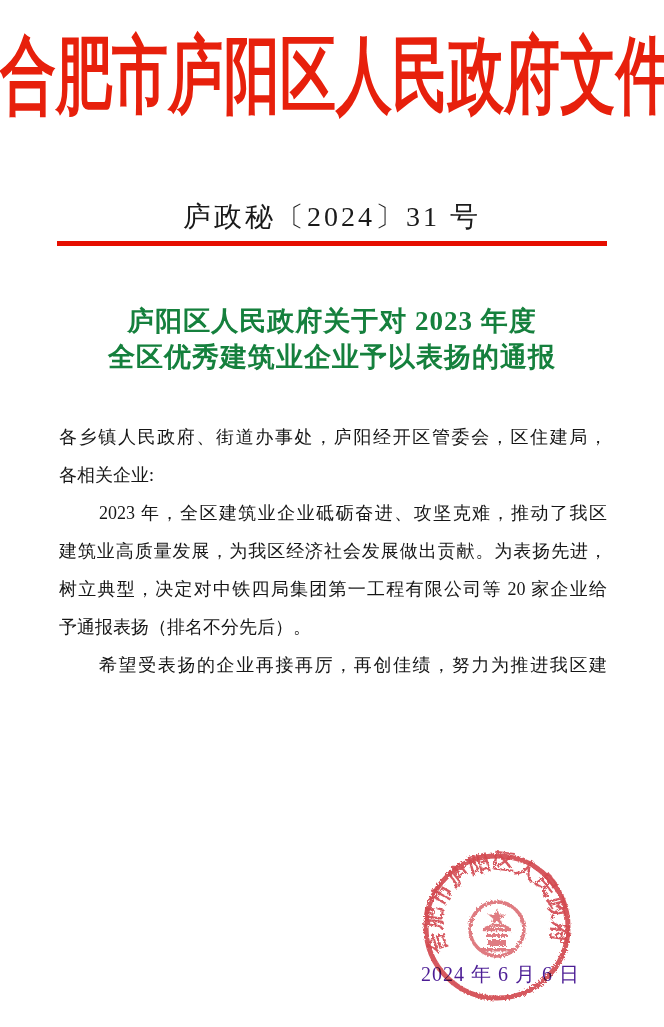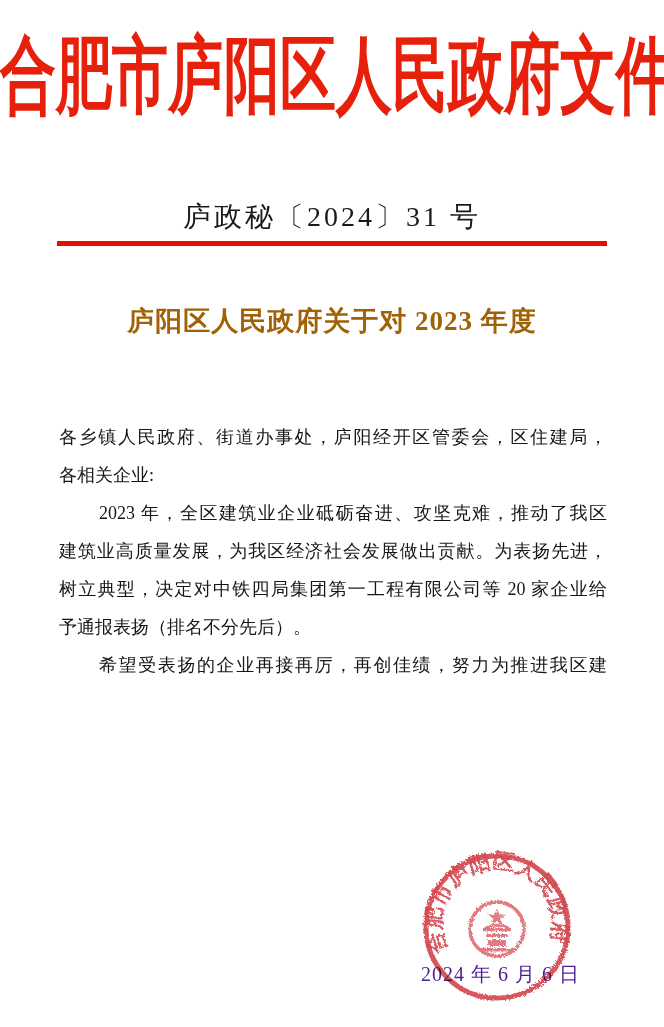--- a/index.html
+++ b/index.html
@@ -49,21 +49,21 @@
     background:var(--rule);
   }
   .doc-title{
     position:absolute;
     top:303px;left:0;right:0;
     text-align:center;
     font-size:27px;
     font-weight:bold;
     line-height:36px;
     letter-spacing:1px;
-    color:#a16207;
+    color:#15803d;
   }
   .body-text{
     position:absolute;
     top:418px;left:59px;
     width:548px;
     font-size:18px;
     line-height:38px;
     color:#161616;
   }
   .line{height:38px;white-space:nowrap;}
@@ -103,20 +103,21 @@
 <div class="page">
 
   <div class="org-title">合肥市庐阳区人民政府文件</div>
 
   <div class="doc-number">庐政秘〔2024〕31 号</div>
 
   <div class="red-rule"></div>
 
   <div class="doc-title">
     <div>庐阳区人民政府关于对 2023 年度</div>
+    <div>全区优秀建筑业企业予以表扬的通报</div>
   </div>
 
   <div class="body-text">
     <div class="line fill">各乡镇人民政府、街道办事处，庐阳经开区管委会，区住建局，</div>
     <div class="line">各相关企业:</div>
     <div class="line fill ind">2023 年，全区建筑业企业砥砺奋进、攻坚克难，推动了我区</div>
     <div class="line fill">建筑业高质量发展，为我区经济社会发展做出贡献。为表扬先进，</div>
     <div class="line fill">树立典型，决定对中铁四局集团第一工程有限公司等 20 家企业给</div>
     <div class="line">予通报表扬（排名不分先后）。</div>
     <div class="line fill ind">希望受表扬的企业再接再厉，再创佳绩，努力为推进我区建</div>

